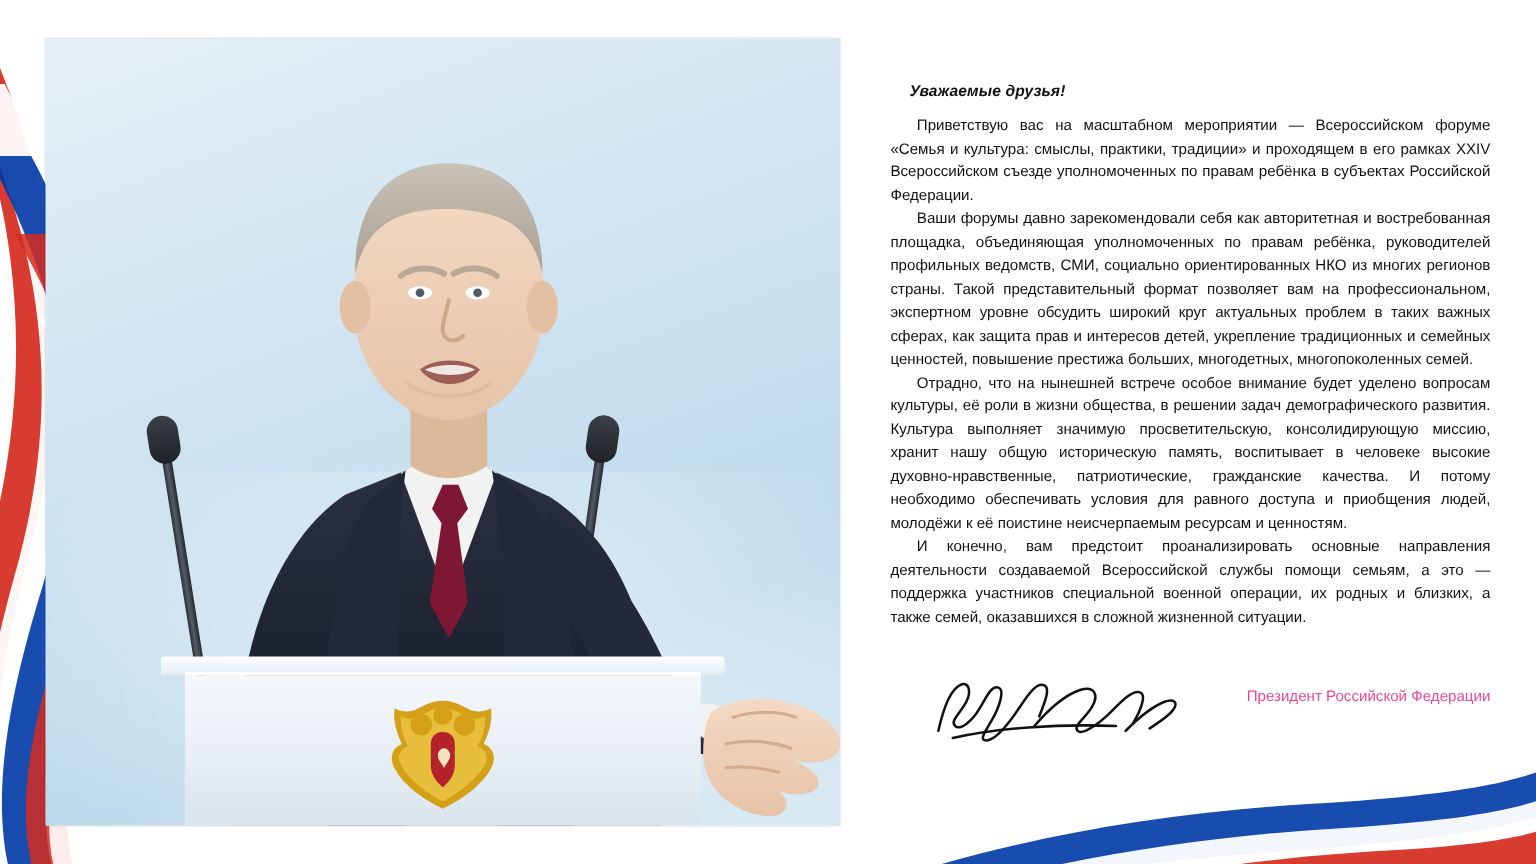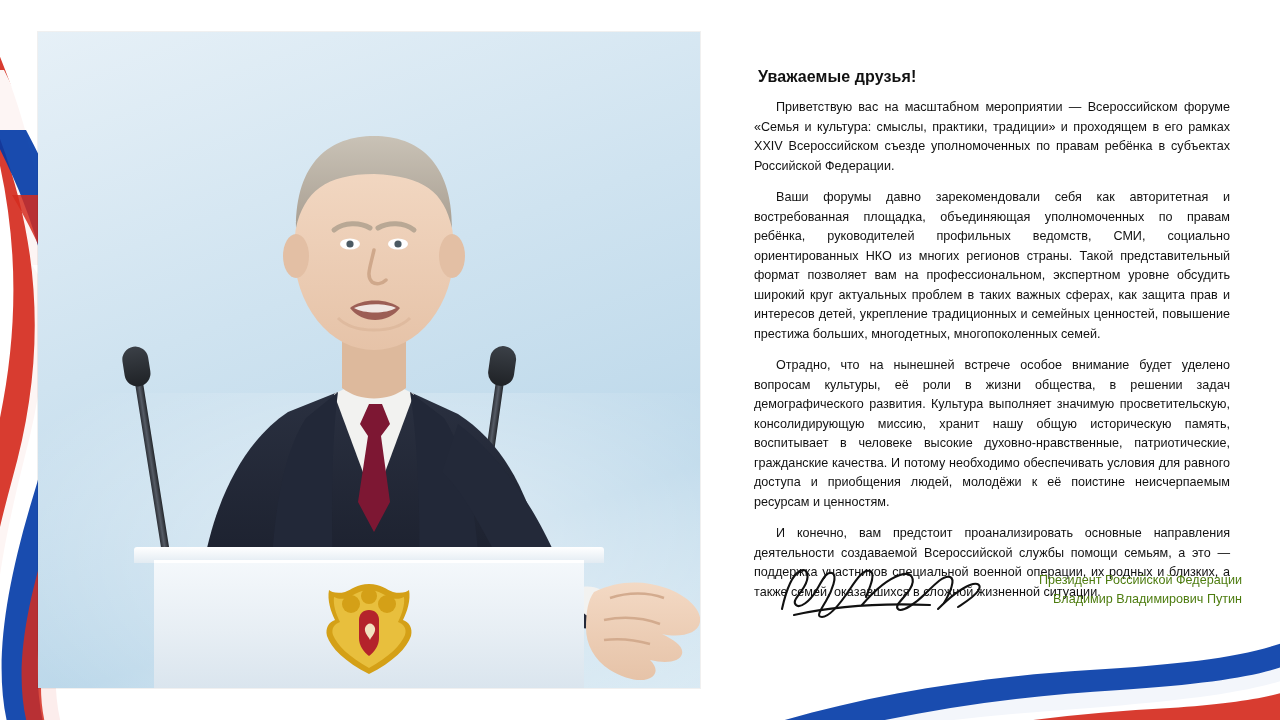--- a/index.html
+++ b/index.html
@@ -125,27 +125,28 @@
 
   
   .letter {
     position: absolute;
     left: 742px;
     top: 68px;
     width: 500px;
     color: #111111;
   }
   .salutation {
-    font-size: 16px;
+    font-size: 13px;
     font-weight: bold;
     margin: 0 0 12px 16px;
     letter-spacing: 0.1px;
+    font-style: italic;
   }
   .letter p.body {
-    margin: 12px;
+    margin: 0;
     font-size: 12.6px;
     line-height: 19.5px;
     text-align: justify;
     text-indent: 22px;
     hyphens: none;
   }
   .letter p.body + p.body { margin-top: 0; }
 
   .signature-block {
     position: absolute;
@@ -161,21 +162,21 @@
     width: 215px;
     height: 62px;
   }
   .signer {
     position: absolute;
     right: 0;
     top: 6px;
     text-align: right;
     font-size: 12.6px;
     line-height: 19px;
-    color: #4d7c0f;
+    color: #ec4899;
   }
 </style>
 </head>
 <body>
 
 <div id="page">
 
   <div class="ribbon ribbon-left">
     <svg width="260" height="760" viewBox="0 0 260 760" xmlns="http://www.w3.org/2000/svg">
       <g>
@@ -298,17 +299,16 @@
     <svg class="signature-mark" viewBox="0 0 215 62" xmlns="http://www.w3.org/2000/svg">
       <g fill="none" stroke="#111111" stroke-width="2.1" stroke-linecap="round" stroke-linejoin="round">
         <path d="M12,48 C16,30 22,14 30,10 C38,6 40,16 34,26 C28,36 22,40 26,44 C30,48 40,40 46,30 C52,20 56,10 62,12 C68,14 62,30 56,40 C50,50 46,56 52,56 C60,56 72,40 80,28 C88,16 94,8 100,10 C106,12 100,26 96,36"></path>
         <path d="M92,44 C104,30 118,18 130,14 C142,10 146,18 140,28 C134,38 124,44 128,48 C132,52 146,42 156,32 C166,22 174,14 180,16 C186,18 180,32 174,42"></path>
         <path d="M168,48 C178,38 190,28 200,24 C208,21 212,24 208,30 C204,36 194,42 188,46"></path>
         <path d="M24,54 C60,46 110,42 160,44"></path>
       </g>
     </svg>
     <div class="signer">
       <div>Президент Российской Федерации</div>
-      <div>Владимир Владимирович Путин</div>
     </div>
   </div>
 
 </div>
 
 </body></html>

